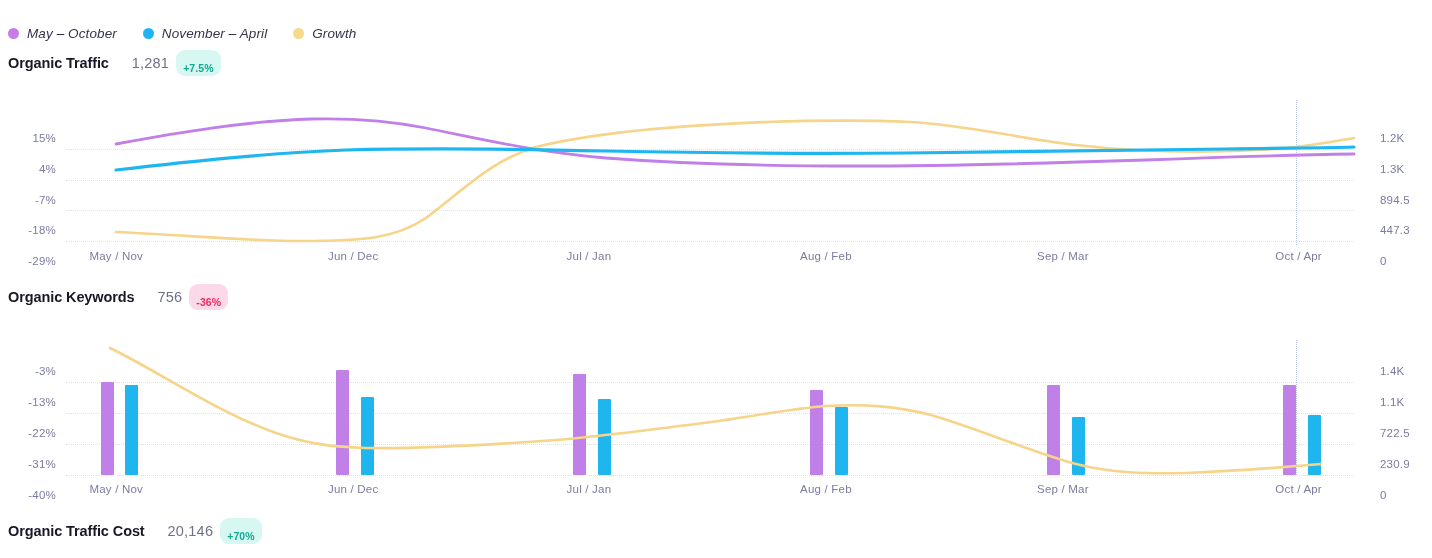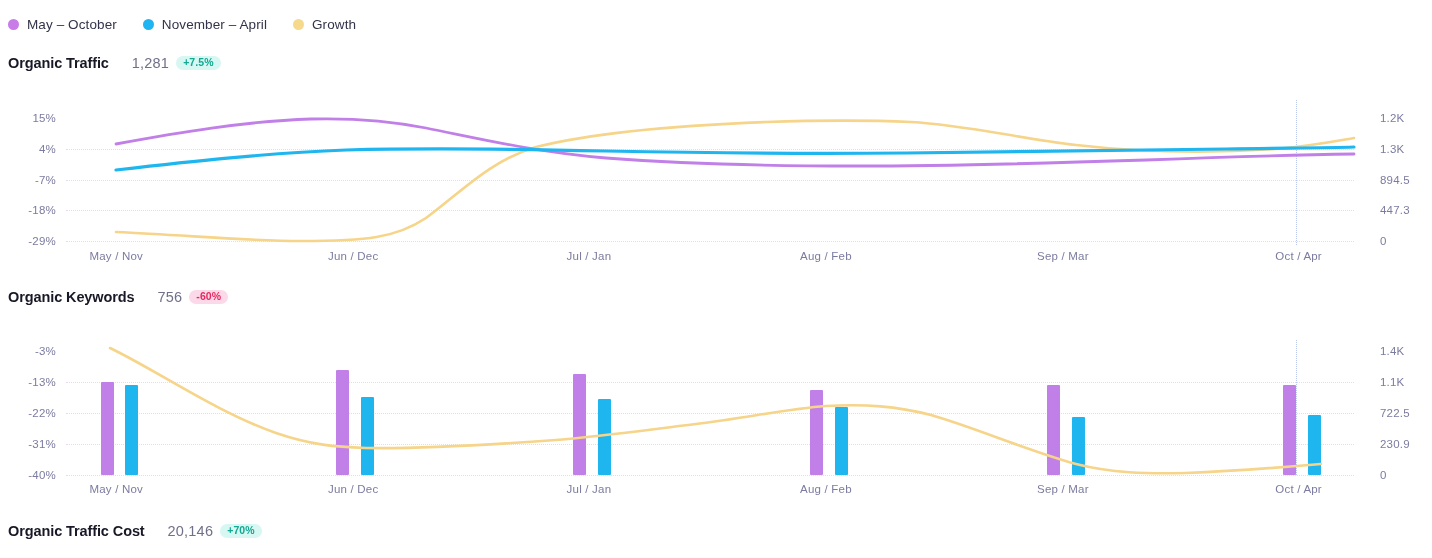--- a/index.html
+++ b/index.html
@@ -12,26 +12,27 @@
     height: 558px;
     font-family: "Liberation Sans", sans-serif;
     color: #2b2b3a;
     overflow: hidden;
     position: relative;
   }
 
   
   .legend {
     position: absolute;
-    top: 14px;
+    top: 23px;
     left: 8px;
     display: flex;
     align-items: center;
     gap: 26px;
     height: 20px;
+    font-style: italic;
   }
   .legend-item {
     display: flex;
     align-items: center;
     gap: 8px;
     cursor: pointer;
   }
   .legend-dot {
     width: 11px;
     height: 11px;
@@ -64,21 +65,21 @@
   .metric-value {
     font-size: 14.5px;
     color: #707089;
     letter-spacing: 0.2px;
     margin-left: 16px;
   }
   .metric-badge {
     font-size: 10.5px;
     font-weight: bold;
     border-radius: 9px;
-    padding: 1px 7px 3px 7px;
+    padding: 13px 7px 3px 7px;
     line-height: 1;
     letter-spacing: 0.1px;
   }
   .badge-pos { background: #d6f7f2; color: #13a892; }
   .badge-neg { background: #fbd9e8; color: #e8295e; }
 
   
   .chart-panel {
     position: absolute;
     left: 0;
@@ -98,20 +99,21 @@
   }
   .axis-left { left: 0; text-align: right; }
   .axis-right { right: 0; left: auto; text-align: left; }
   .tick {
     position: absolute;
     font-size: 11.5px;
     color: #7b7ba0;
     white-space: nowrap;
     transform: translateY(-50%);
     letter-spacing: 0.2px;
+    margin-top: 20px;
   }
   .axis-left .tick { right: 8px; }
   .axis-right .tick { left: 12px; }
 
   .xlabels {
     position: absolute;
     left: 66px;
     right: 78px;
   }
   .xlabel {
@@ -214,21 +216,21 @@
     <span class="xlabel" style="left:40.6%">Jul / Jan</span>
     <span class="xlabel" style="left:59.0%">Aug / Feb</span>
     <span class="xlabel" style="left:77.4%">Sep / Mar</span>
     <span class="xlabel" style="left:95.7%">Oct / Apr</span>
   </div>
 </div>
 
 <div class="metric-head" style="top:287px">
   <span class="metric-title">Organic Keywords</span>
   <span class="metric-value">756</span>
-  <span class="metric-badge badge-neg">-60%</span>
+  <span class="metric-badge badge-neg">-36%</span>
 </div>
 
 <div class="chart-panel" style="top:340px; left:0; width:1432px; height:135px;">
 
   <div class="axis-left">
     <span class="tick" style="top:11px">-3%</span>
     <span class="tick" style="top:42px">-13%</span>
     <span class="tick" style="top:73px">-22%</span>
     <span class="tick" style="top:104px">-31%</span>
     <span class="tick" style="top:135px">-40%</span>

